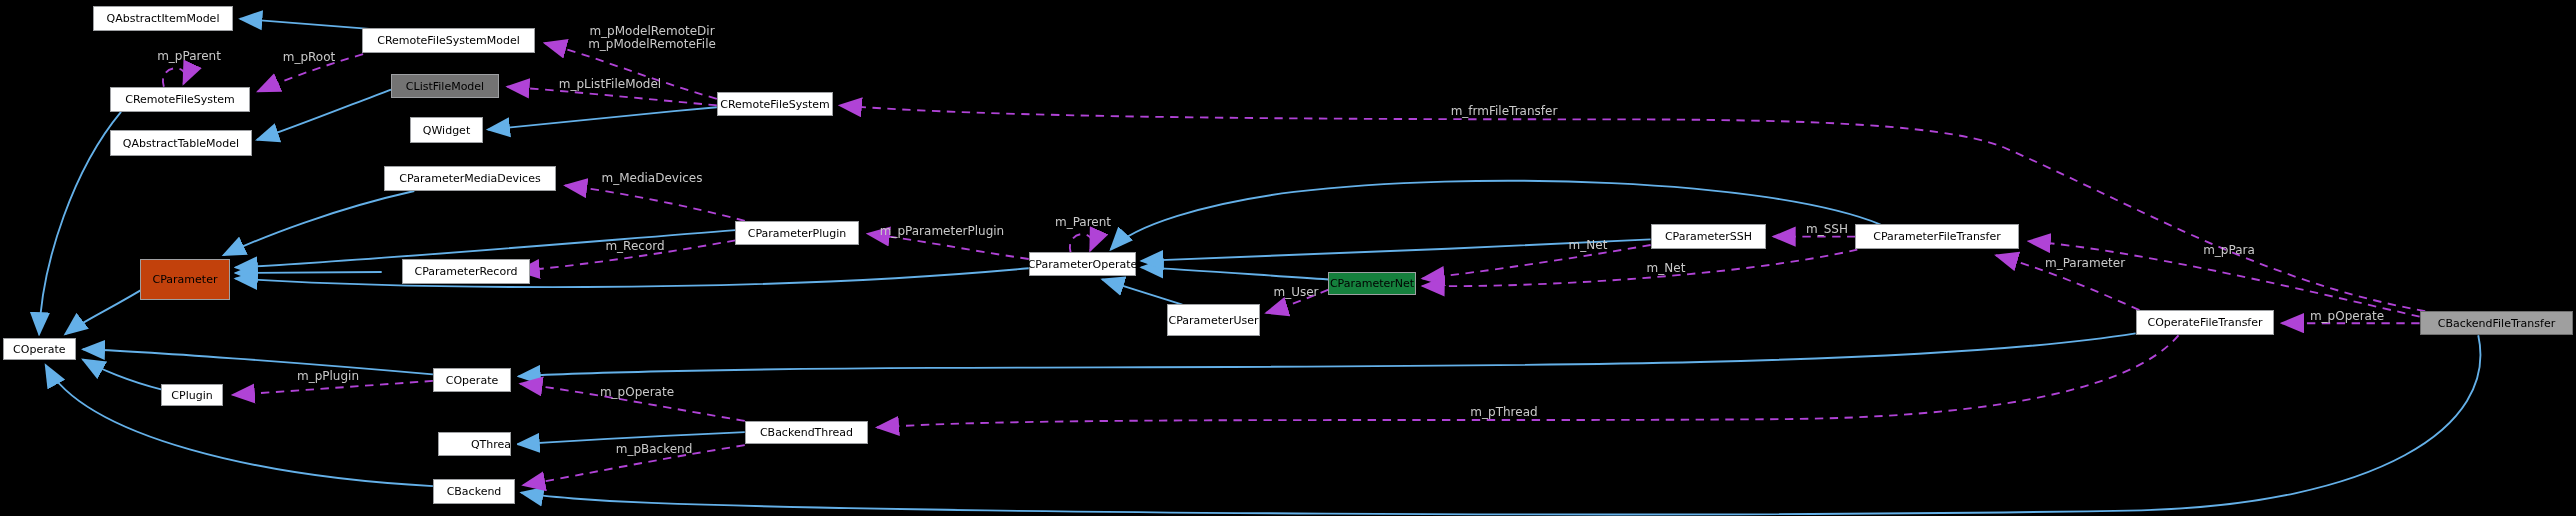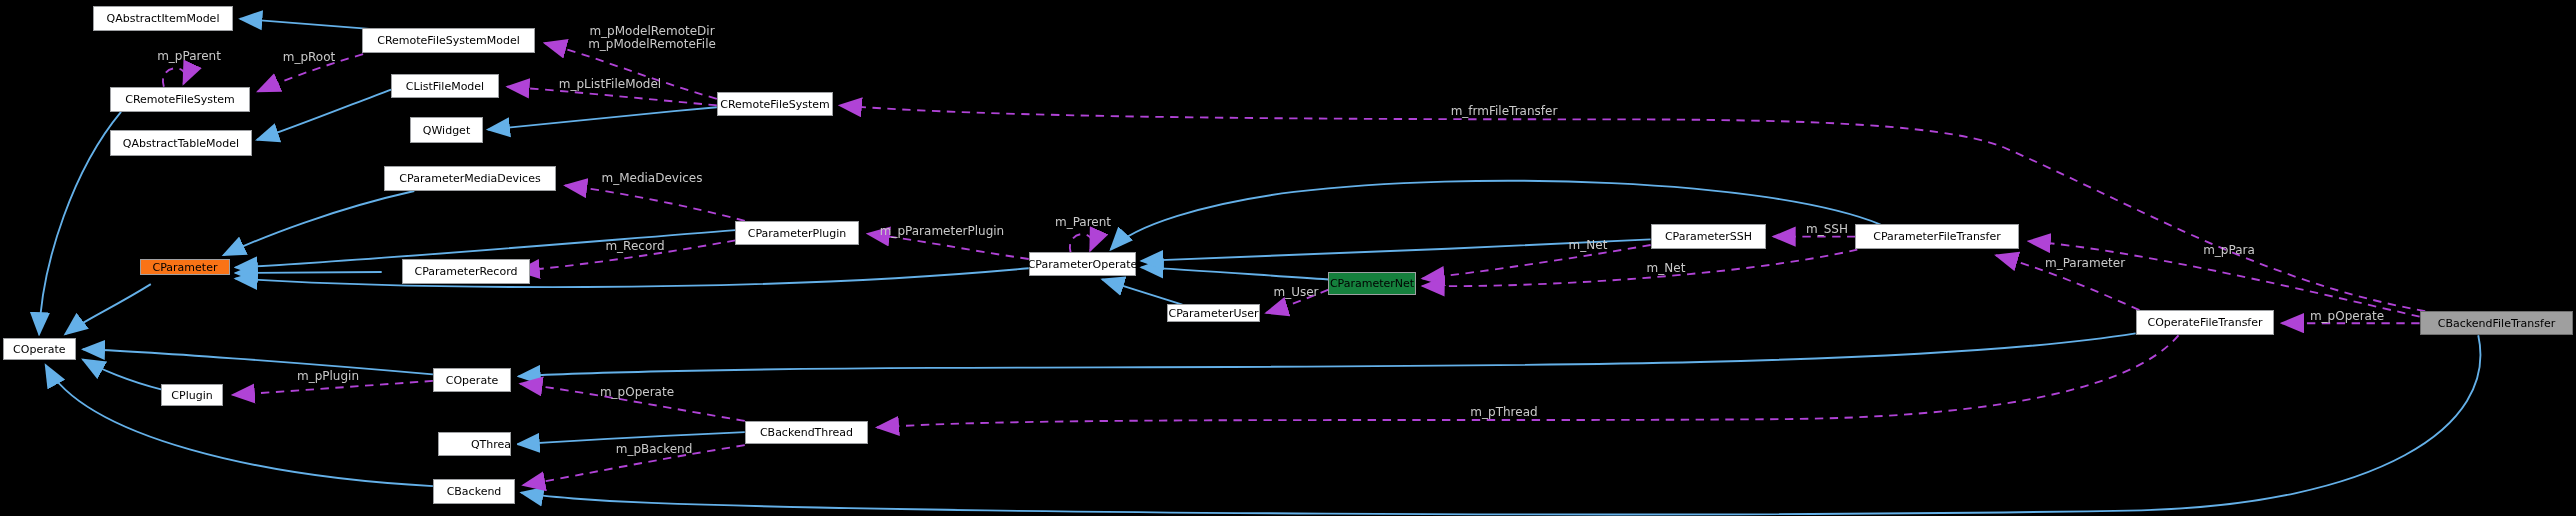--- a/index.html
+++ b/index.html
@@ -63,29 +63,29 @@
       <path d="M2599,347 L2451,347" fill="none" stroke="#b043d6" stroke-width="2" stroke-dasharray="9,7" marker-end="url(#arrowM)"></path>
       <path d="M2340,360 C2285,425 2110,448 1920,450 C1560,453 1110,447 942,459" fill="none" stroke="#b043d6" stroke-width="2" stroke-dasharray="9,7" marker-end="url(#arrowM)"></path>
       <path d="M800,452 C712,437 624,420 559,412" fill="none" stroke="#b043d6" stroke-width="2" stroke-dasharray="9,7" marker-end="url(#arrowM)"></path>
       <path d="M800,478 C712,492 634,508 562,521" fill="none" stroke="#b043d6" stroke-width="2" stroke-dasharray="9,7" marker-end="url(#arrowM)"></path>
       <path d="M465,409 C392,414 312,420 250,424" fill="none" stroke="#b043d6" stroke-width="2" stroke-dasharray="9,7" marker-end="url(#arrowM)"></path>
     </svg>
     <div class="node" style="left: 93px; top: 5.6px; width: 140px; height: 25px; background: rgb(255, 255, 255); border-color: rgb(158, 160, 163);">QAbstractItemModel</div>
     <div class="node" style="left: 362px; top: 28px; width: 173px; height: 25px; background: rgb(255, 255, 255); border-color: rgb(158, 160, 163);">CRemoteFileSystemModel</div>
     <div class="node" style="left: 110px; top: 87px; width: 140px; height: 25px; background: rgb(255, 255, 255); border-color: rgb(158, 160, 163);">CRemoteFileSystem</div>
     <div class="node" style="left: 110px; top: 130px; width: 142px; height: 26px; background: rgb(255, 255, 255); border-color: rgb(158, 160, 163);">QAbstractTableModel</div>
-    <div class="node" style="left: 391px; top: 74px; width: 108px; height: 24px; background: #ffffff; border-color: rgb(158, 160, 163);">CListFileModel</div>
+    <div class="node" style="left: 391px; top: 74px; width: 108px; height: 24px; background: #737373; border-color: rgb(158, 160, 163);">CListFileModel</div>
     <div class="node" style="left: 410px; top: 117px; width: 73px; height: 26px; background: rgb(255, 255, 255); border-color: rgb(158, 160, 163);">QWidget</div>
     <div class="node" style="left: 717px; top: 92px; width: 116px; height: 24px; background: rgb(255, 255, 255); border-color: rgb(158, 160, 163);">CRemoteFileSystem</div>
     <div class="node" style="left: 384px; top: 166px; width: 172px; height: 25px; background: rgb(255, 255, 255); border-color: rgb(158, 160, 163);">CParameterMediaDevices</div>
     <div class="node" style="left: 735px; top: 221px; width: 124px; height: 24px; background: rgb(255, 255, 255); border-color: rgb(158, 160, 163);">CParameterPlugin</div>
-    <div class="node" style="left: 140px; top: 259px; width: 90px; height: 16px; background: #f97316; border-color: rgb(158, 160, 163);">CParameter</div>
+    <div class="node" style="left: 140px; top: 259px; width: 90px; height: 41px; background: #c2410c; border-color: rgb(158, 160, 163);">CParameter</div>
     <div class="node" style="left: 402px; top: 259px; width: 128px; height: 25px; background: rgb(255, 255, 255); border-color: rgb(158, 160, 163);">CParameterRecord</div>
     <div class="node" style="left: 1029px; top: 252px; width: 107px; height: 24px; background: rgb(255, 255, 255); border-color: rgb(158, 160, 163);">CParameterOperate</div>
-    <div class="node" style="left: 1167px; top: 304px; width: 93px; height: 18px; background: rgb(255, 255, 255); border-color: rgb(158, 160, 163);">CParameterUser</div>
+    <div class="node" style="left: 1167px; top: 304px; width: 93px; height: 32px; background: rgb(255, 255, 255); border-color: rgb(158, 160, 163);">CParameterUser</div>
     <div class="node" style="left: 1328px; top: 272px; width: 88px; height: 23px; background: #15803d; border-color: rgb(158, 160, 163);">CParameterNet</div>
     <div class="node" style="left: 1651px; top: 224px; width: 115px; height: 25px; background: rgb(255, 255, 255); border-color: rgb(158, 160, 163);">CParameterSSH</div>
     <div class="node" style="left: 1855px; top: 224px; width: 164px; height: 25px; background: rgb(255, 255, 255); border-color: rgb(158, 160, 163);">CParameterFileTransfer</div>
     <div class="node" style="left: 2136px; top: 310px; width: 138px; height: 25px; background: rgb(255, 255, 255); border-color: rgb(158, 160, 163);">COperateFileTransfer</div>
     <div class="node hl" style="left: 2420px; top: 311px; width: 153px; height: 24px; background: rgb(159, 159, 159); border-color: rgb(110, 110, 110);">CBackendFileTransfer</div>
     <div class="node" style="left: 2.8px; top: 338px; width: 73px; height: 22.3px; background: rgb(255, 255, 255); border-color: rgb(158, 160, 163);">COperate</div>
     <div class="node" style="left: 161px; top: 384px; width: 62px; height: 22.3px; background: rgb(255, 255, 255); border-color: rgb(158, 160, 163);">CPlugin</div>
     <div class="node" style="left: 433px; top: 368px; width: 78px; height: 24px; background: rgb(255, 255, 255); border-color: rgb(158, 160, 163);">COperate</div>
     <div class="node" style="left: 438px; top: 432px; width: 73px; height: 24px; background: rgb(255, 255, 255); border-color: rgb(158, 160, 163); padding-left: 40px;">QThread</div>
     <div class="node" style="left: 433px; top: 479px; width: 82px; height: 25px; background: rgb(255, 255, 255); border-color: rgb(158, 160, 163);">CBackend</div>

